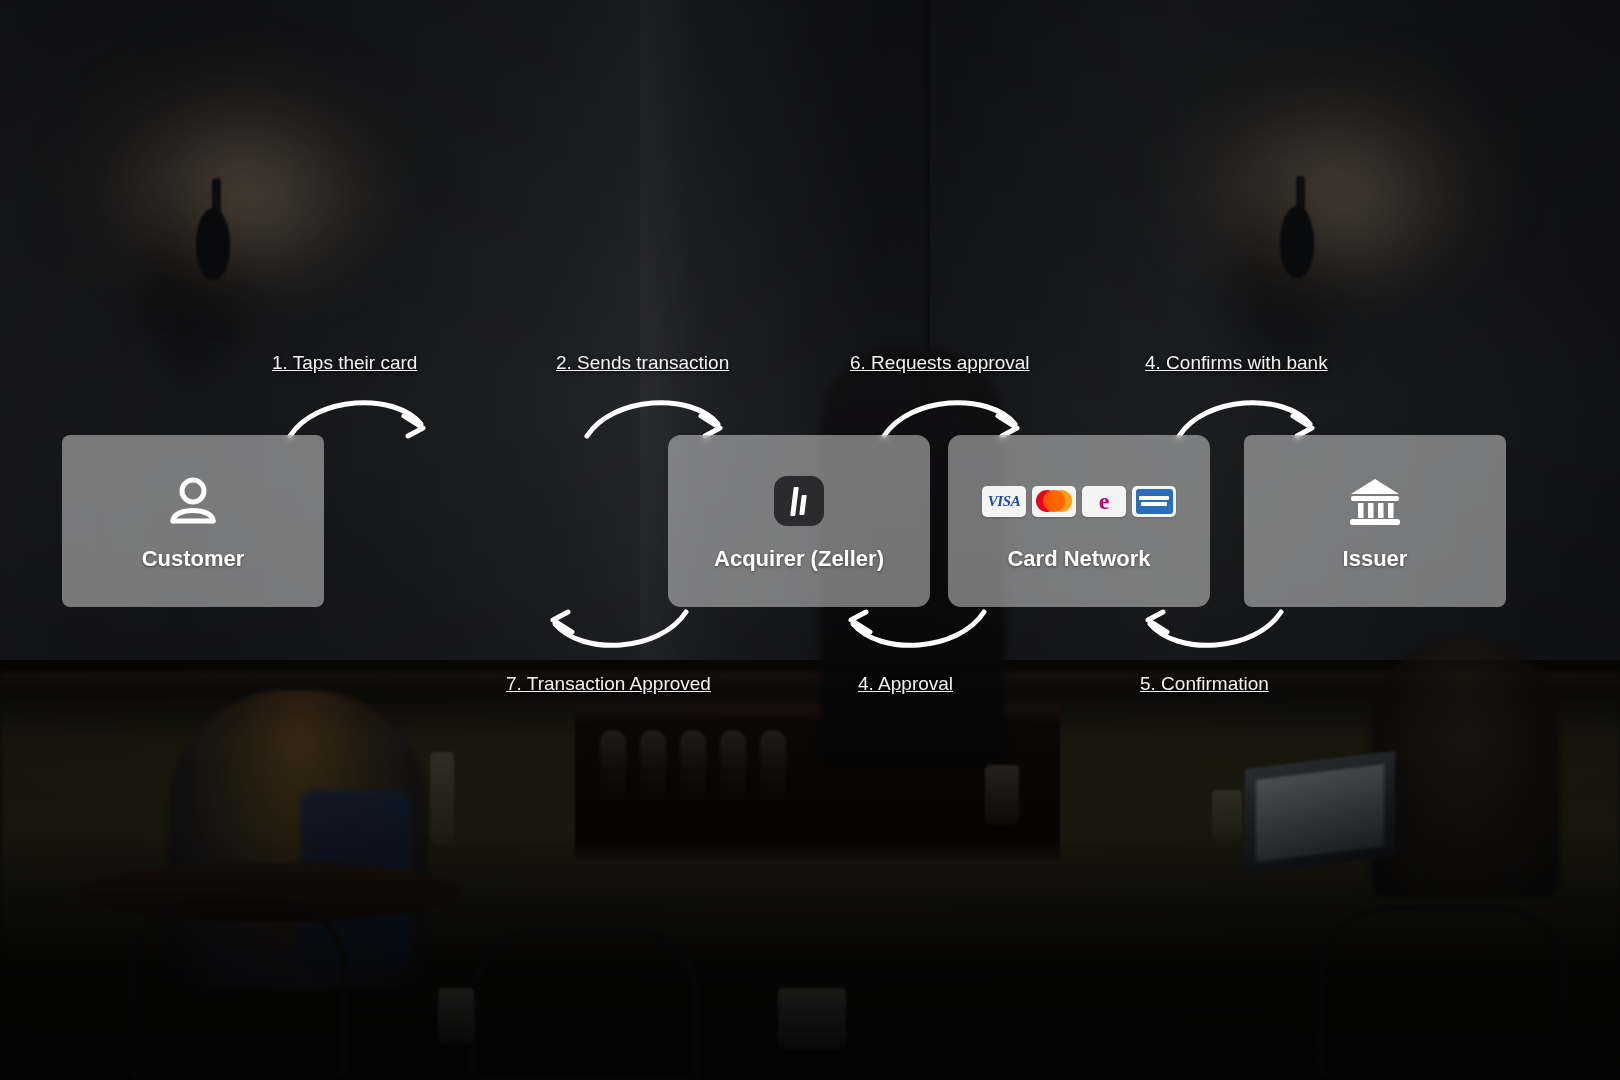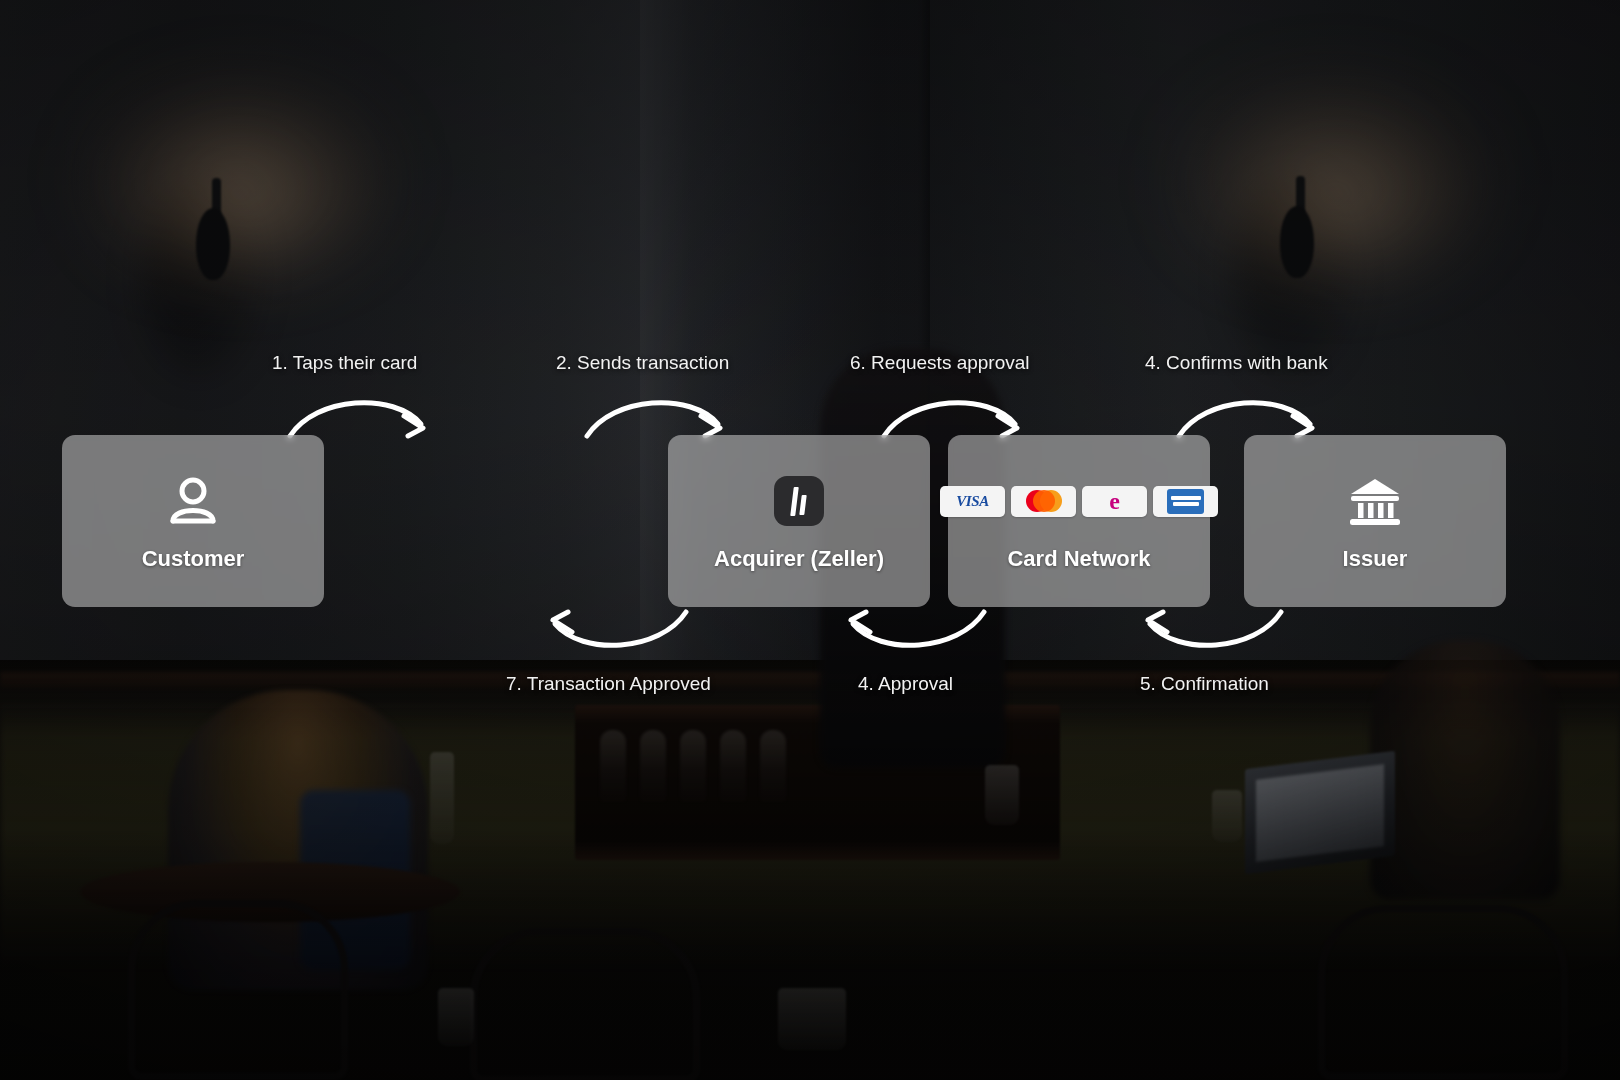--- a/index.html
+++ b/index.html
@@ -231,21 +231,21 @@
     border-radius: 13px;
     background: #2b2b2d;
     display: flex; align-items: center; justify-content: center; gap: 4px;
   }
   .zeller-mark i { display:block; background:#fff; border-radius:1px; }
   .zbar1 { width: 5px; height: 29px; transform: skewX(-7deg); }
   .zbar2 { width: 5px; height: 20px; transform: skewX(-7deg) translateY(4px); }
 
   .logo-row { display: flex; gap: 6px; align-items: center; }
   .logo-chip {
-    width: 65px; height: 31px;
+    width: 44px; height: 31px;
     border-radius: 5px;
     background: #f4f4f4;
     display: flex; align-items: center; justify-content: center;
     overflow: hidden;
     box-shadow: 0 1px 2px rgba(0,0,0,0.2);
   }
   .visa-text {
     font-family: "Liberation Serif", serif;
     font-style: italic; font-weight: bold;
     font-size: 15px; color: #1a4ca0; letter-spacing: -0.4px;
@@ -269,20 +269,21 @@
     font-size: 0;
   }
   .amex .amex-wide { width: 30px; }
 
   .step-label {
     position: absolute;
     font-size: 19px;
     color: #f2f2f2;
     text-shadow: 0 1px 5px rgba(0,0,0,0.8);
     white-space: nowrap;
+    text-decoration: underline;
   }
 
   .arrow { position: absolute; }
 </style>
 </head>
 <body>
 
 <div id="stage">
 
   <div class="bg-layer">
@@ -367,21 +368,21 @@
     </svg>
     <svg class="arrow" style="left:838px; top:608px;" width="150" height="52" viewBox="0 0 150 52">
       <path d="M146 4 C 120 44, 42 48, 15 16" fill="none" stroke="#ffffff" stroke-width="5" stroke-linecap="round"></path>
       <path d="M32 24 L13 12 L28 4" fill="none" stroke="#ffffff" stroke-width="5" stroke-linecap="round" stroke-linejoin="round"></path>
     </svg>
     <svg class="arrow" style="left:1135px; top:608px;" width="150" height="52" viewBox="0 0 150 52">
       <path d="M146 4 C 120 44, 42 48, 15 16" fill="none" stroke="#ffffff" stroke-width="5" stroke-linecap="round"></path>
       <path d="M32 24 L13 12 L28 4" fill="none" stroke="#ffffff" stroke-width="5" stroke-linecap="round" stroke-linejoin="round"></path>
     </svg>
 
-    <div class="node" style="left:62px;">
+    <div class="node" style="left:62px;border-radius:8px;">
       <div class="node-icon">
         <svg width="56" height="56" viewBox="0 0 56 56">
           <circle cx="28" cy="18" r="11" fill="none" stroke="#fff" stroke-width="5"></circle>
           <path d="M8 48 C 8 34, 48 34, 48 48" fill="none" stroke="#fff" stroke-width="5" stroke-linecap="round"></path>
           <path d="M8 48 L48 48" stroke="#fff" stroke-width="5" stroke-linecap="round"></path>
         </svg>
       </div>
       <div class="node-label">Customer</div>
     </div>
 
@@ -416,21 +417,21 @@
             <span class="amex">
               <b class="amex-wide"></b>
                 <b></b>
             </span>
           </div>
         </div>
       </div>
       <div class="node-label">Card Network</div>
     </div>
 
-    <div class="node" style="left:1244px;">
+    <div class="node" style="left:1244px;border-radius:8px;">
       <div class="node-icon">
         <svg width="58" height="54" viewBox="0 0 58 54">
           <path d="M29 5 L53 20 L5 20 Z" fill="#fff"></path>
           <rect x="5" y="22" width="48" height="5" rx="2" fill="#fff"></rect>
           <rect x="12" y="29" width="5.5" height="15" fill="#fff"></rect>
           <rect x="22" y="29" width="5.5" height="15" fill="#fff"></rect>
           <rect x="32" y="29" width="5.5" height="15" fill="#fff"></rect>
           <rect x="42" y="29" width="5.5" height="15" fill="#fff"></rect>
           <rect x="4" y="45" width="50" height="6" rx="2.5" fill="#fff"></rect>
         </svg>

